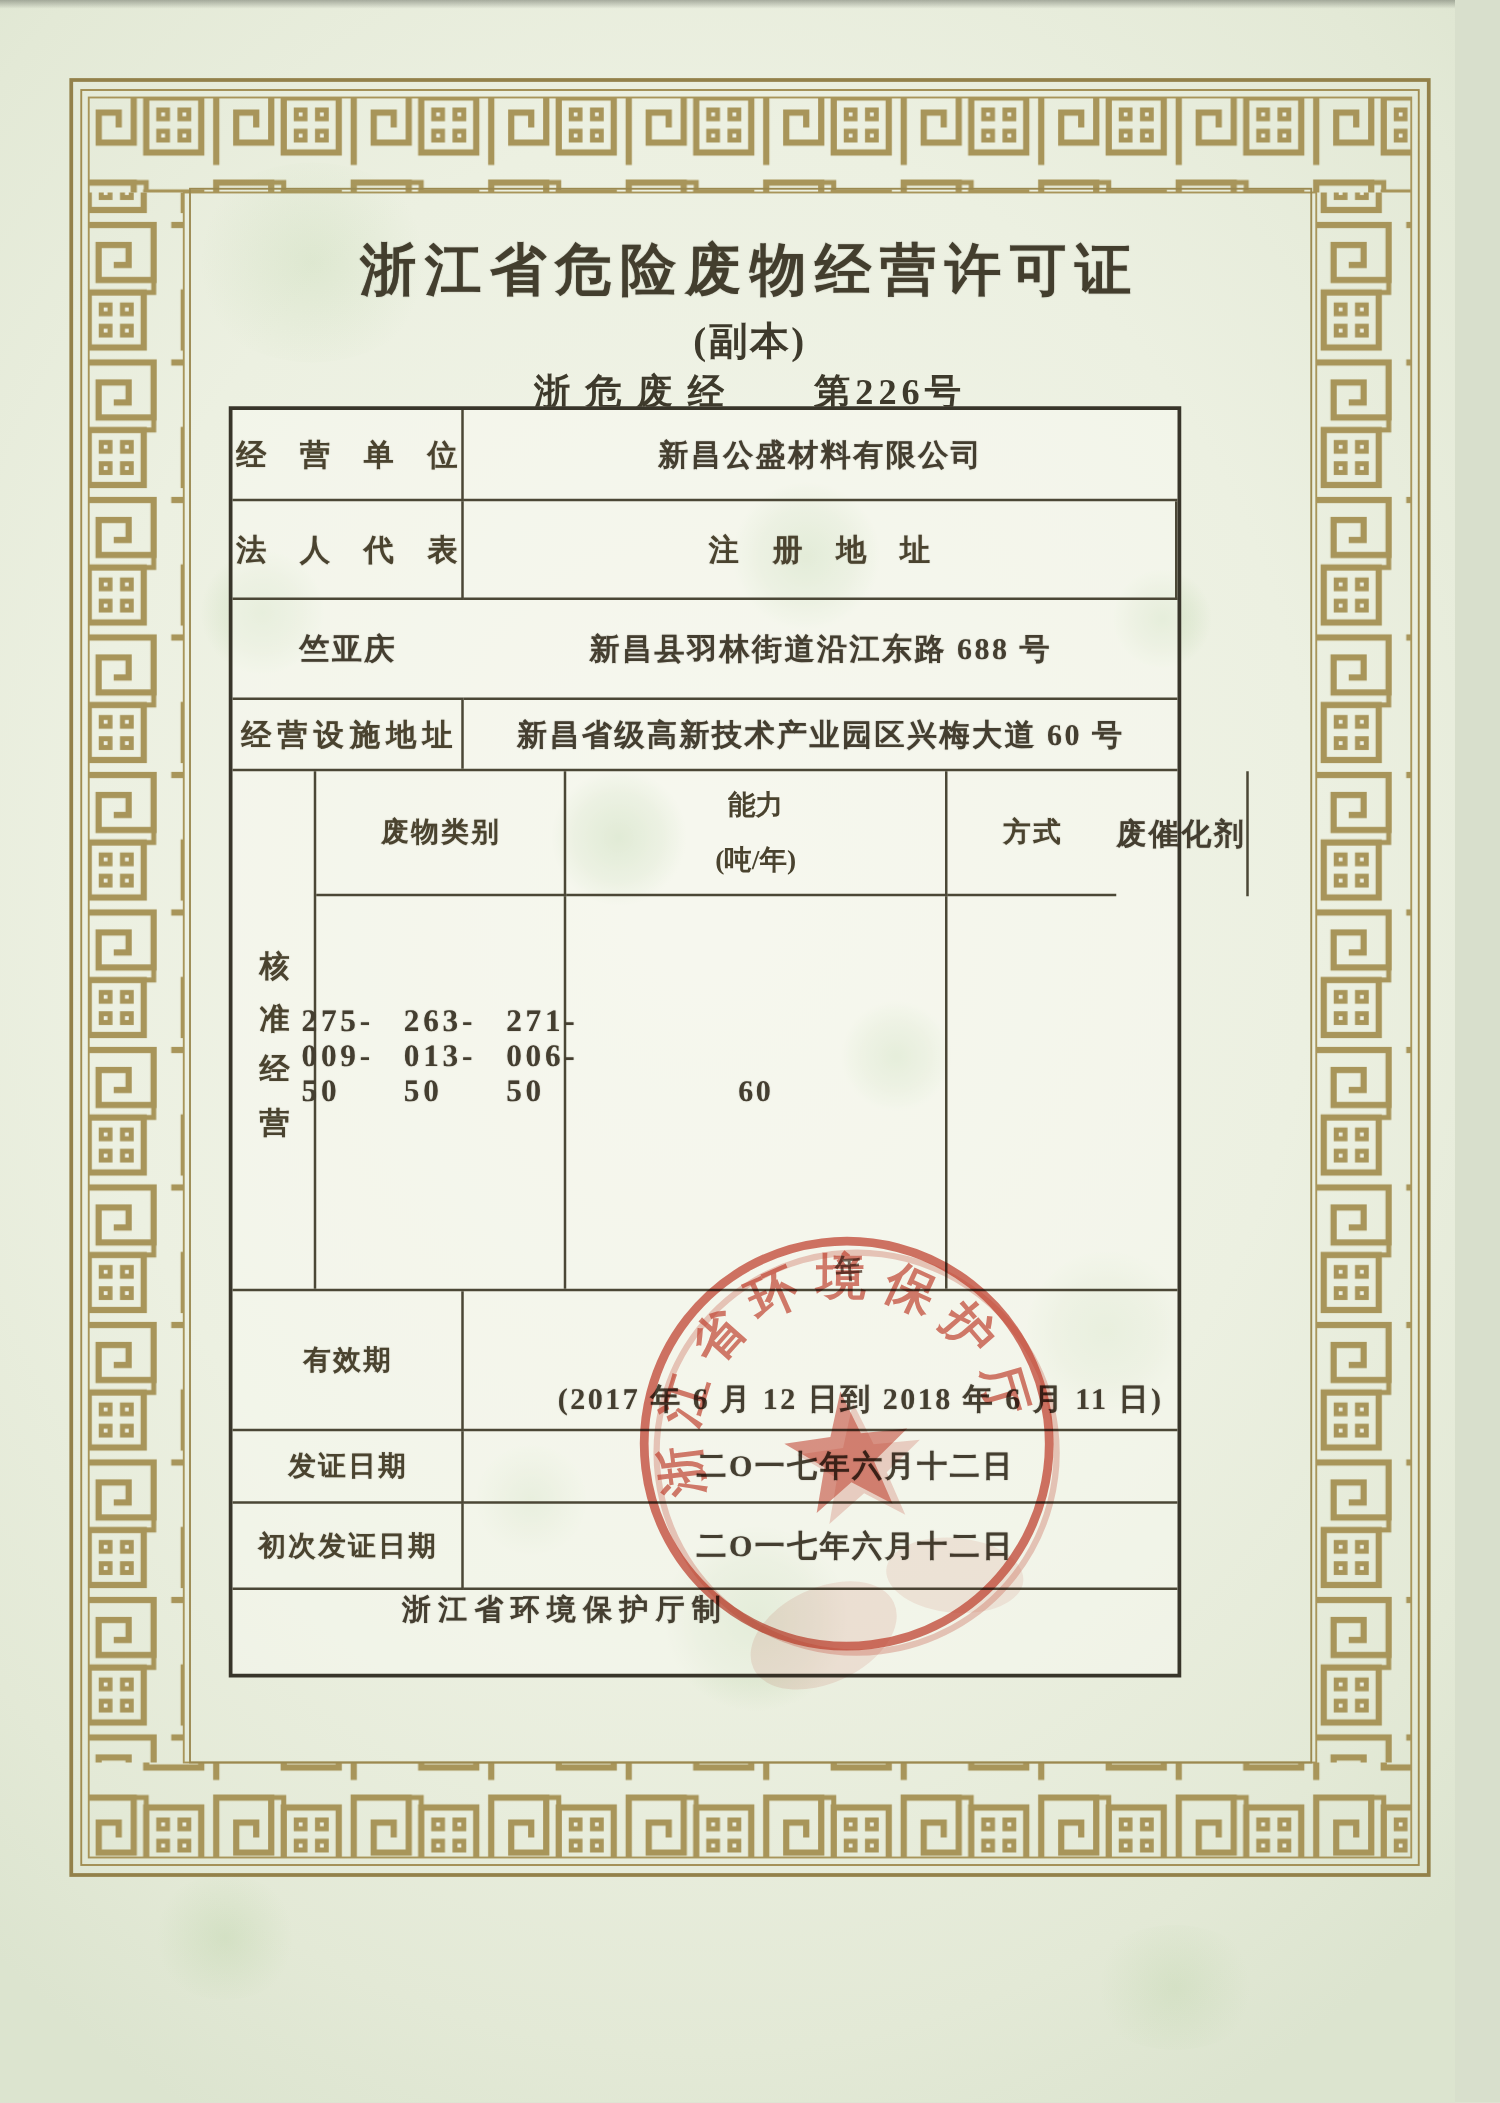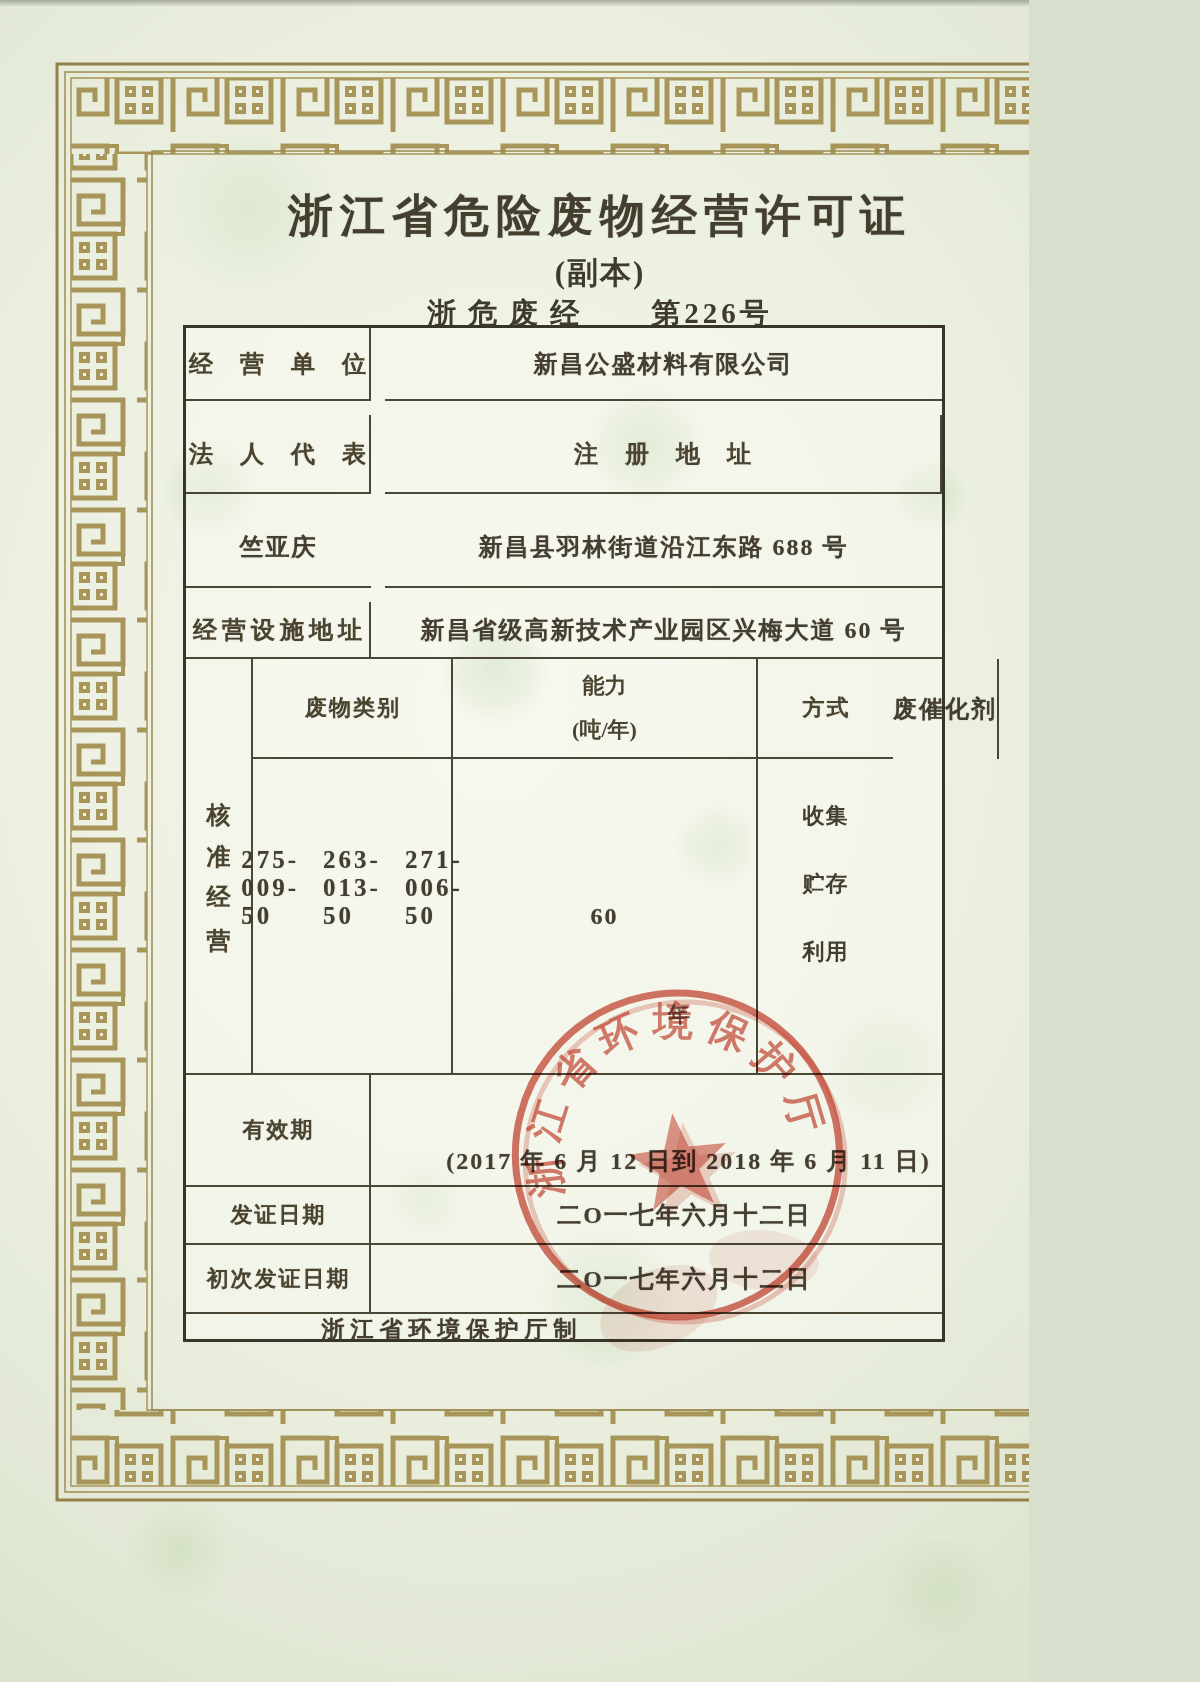--- a/index.html
+++ b/index.html
@@ -1,17 +1,17 @@
 <!DOCTYPE html>
 <html><head>
 <meta charset="utf-8">
 <style>
   html,body{margin:0;padding:0;background:#d8dfcc;}
   .sheet{
-    position:relative; width:1029px; height:1682px; overflow:hidden;
+    position:relative; width:1164px; height:1682px; overflow:hidden;
     background:
       radial-gradient(ellipse 900px 1100px at 48% 42%, #f3f5ea 0%, #ecf0e1 55%, #e3e9d6 85%, #dce4cf 100%);
     font-family:"Liberation Serif","DejaVu Serif",serif;
     color:#3e3a2c;
   }
   .scan-edge{position:absolute;left:0;top:0;width:100%;height:7px;
     background:linear-gradient(to bottom, rgba(85,90,80,.45), rgba(85,90,80,0));}
   
   .ornament{position:absolute;left:55px;top:62px;}
   
@@ -22,21 +22,21 @@
   .licline{margin-top:0;display:flex;justify-content:center;gap:60px;
     font-size:29px;font-weight:700;}
   .licline .pfx{letter-spacing:12px;}
   .licline .num{letter-spacing:4px;}
   
   .lictable{position:absolute;left:33px;top:175px;width:762px;height:1017px;
     border:3px solid #38352a; box-sizing:border-box;
     background:rgba(250,251,245,.45);}
   .lictable *{box-sizing:border-box;}
   .sec1{display:grid;grid-template-columns:185px 1fr;grid-template-rows:73px 79px 80px 55px;
-    border-bottom:2px solid #4b4736;gap:14px;}
+    border-bottom:2px solid #4b4736;}
   .sec2{display:grid;grid-template-columns:67px 200px 305px 135px 1fr;grid-template-rows:100px 314px;
     border-bottom:2px solid #4b4736;}
   .sec3{display:grid;grid-template-columns:185px 1fr;grid-template-rows:112px 58px 69px 1fr;}
   .cell{display:flex;align-items:center;justify-content:center;position:relative;}
   .br{border-right:2px solid #4b4736;}
   .bb{border-bottom:2px solid #4b4736;}
   .lbl{font-size:24px;font-weight:700;color:#4a432f;text-shadow:0 0 1px rgba(70,60,40,.4);white-space:nowrap;}
   .ls-w{letter-spacing:27px;margin-right:-27px;}
   .ls-m{letter-spacing:5px;margin-right:-5px;}
   .lbl-sm{font-size:22px;letter-spacing:2px;margin-right:-2px;}
@@ -187,27 +187,20 @@
         <div class="cell br">
           <div class="codes">
             <div>275-009-50</div>
             <div>263-013-50</div>
             <div>271-006-50</div>
           </div>
           </div>
         <div class="cell br">
           <span class="val">60</span>
           </div>
-        <div class="cell">
-          <div class="methods">
-            <div>收集</div>
-            <div>贮存</div>
-            <div>利用</div>
-          </div>
-          </div>
       </div>
 
       <div class="sec3">
         <div class="cell br bb">
           <span class="lbl lbl-sm">有效期</span>
           </div>
         <div class="cell bb validity-val">
           <span class="val">(2017 年 6 月 12 日到 2018 年 6 月 11 日)</span>
           </div>
 

